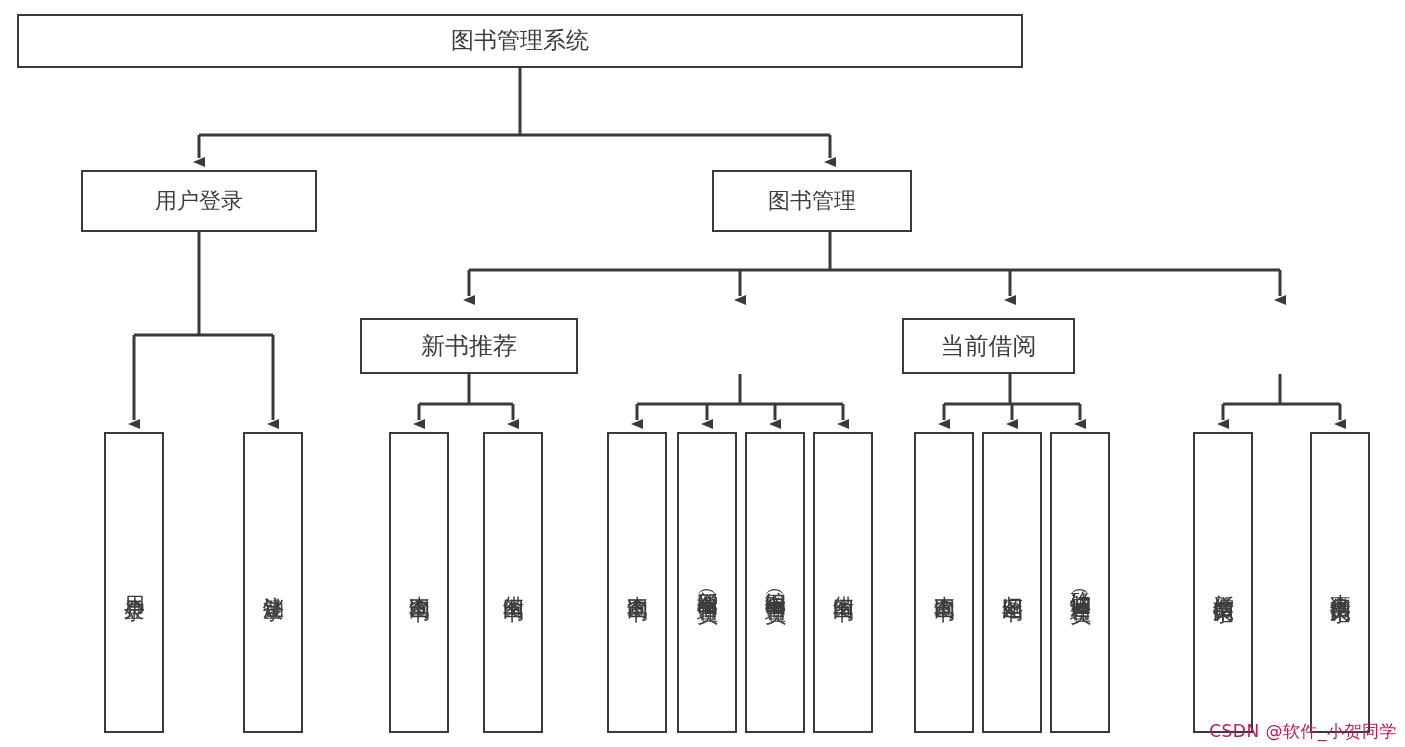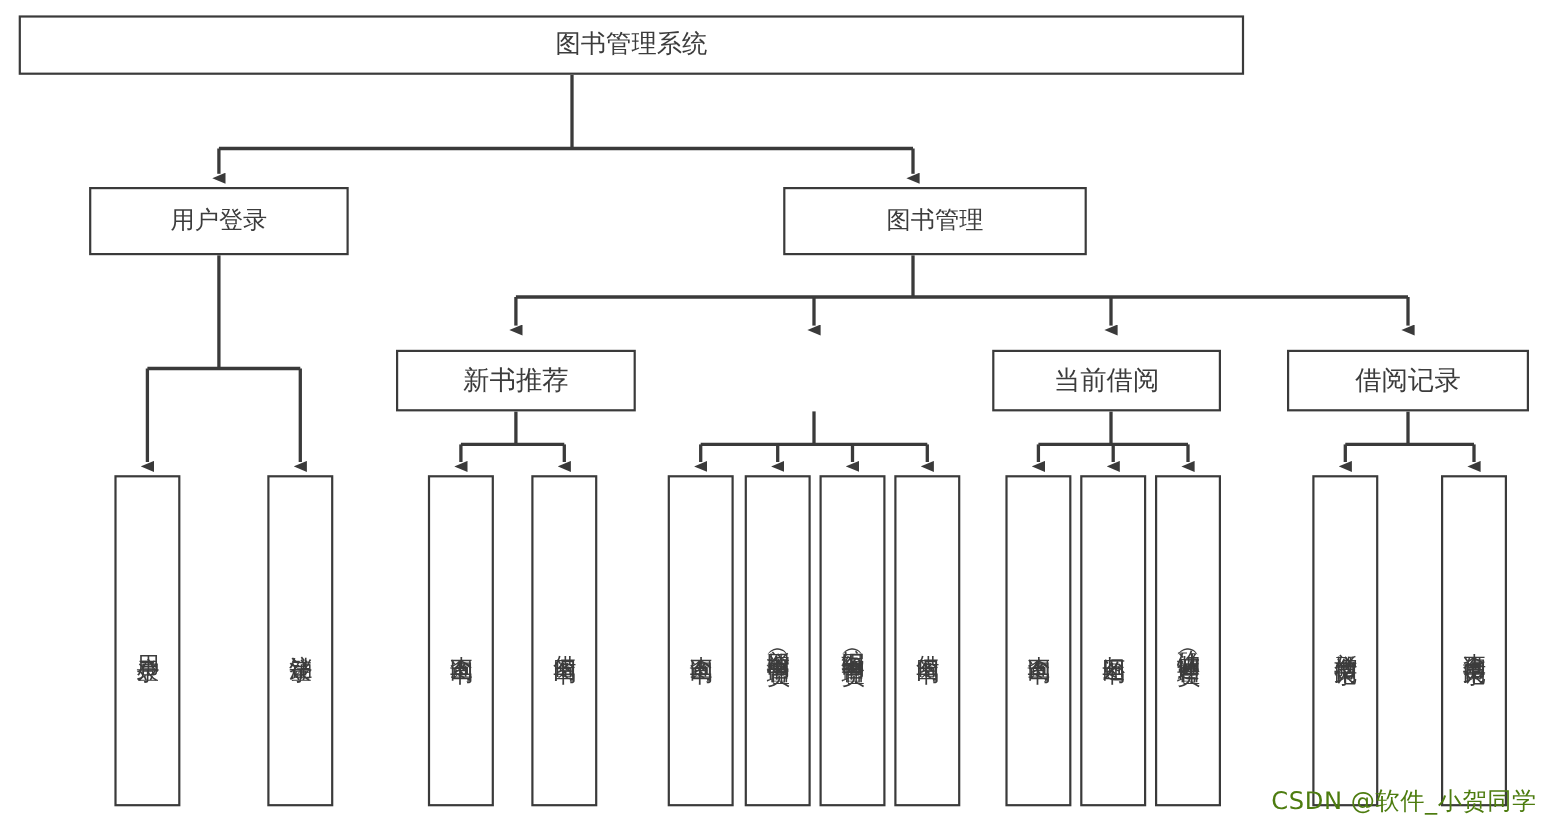--- a/index.html
+++ b/index.html
@@ -62,22 +62,22 @@
     display: block;
   }
   .htext {
     display: block;
     white-space: nowrap;
   }
   #watermark {
     position: absolute;
     right: 8px;
     bottom: 4px;
-    font-size: 22px;
-    color: #4d7c0f;
+    font-size: 17px;
+    color: #be185d;
     letter-spacing: 0.5px;
     white-space: nowrap;
     font-family: "DejaVu Sans", "Liberation Sans", sans-serif;
   }
 </style>
 </head>
 <body>
 
 <div id="canvas">
 
@@ -125,44 +125,41 @@
       <path d="M1012,404 L1012,420" marker-end="url(#arrow)"></path>
       <path d="M1080,404 L1080,420" marker-end="url(#arrow)"></path>
 
       <path d="M1280,374 L1280,404"></path>
       <path d="M1223,404 L1340,404"></path>
       <path d="M1223,404 L1223,420" marker-end="url(#arrow)"></path>
       <path d="M1340,404 L1340,420" marker-end="url(#arrow)"></path>
     </g>
   </svg>
 
-  <div class="node root" style="left:17px; top:14px; width:1114px; height:54px;">
+  <div class="node root" style="left:17px; top:14px; width:1006px; height:54px;">
     <span class="htext">图书管理系统</span>
   </div>
 
   <div class="node lvl2" style="left:81px; top:170px; width:236px; height:62px;">
     <span class="htext">用户登录</span>
   </div>
 
-  <div class="node lvl2" style="left:712px; top:170px; width:276px; height:62px;">
+  <div class="node lvl2" style="left:712px; top:170px; width:200px; height:62px;">
     <span class="htext">图书管理</span>
   </div>
 
   <div class="node lvl3" style="left:360px; top:318px; width:218px; height:56px;">
     <span class="htext">新书推荐</span>
   </div>
 
 
-  <div class="node lvl3" style="left:902px; top:318px; width:208px; height:56px;">
+  <div class="node lvl3" style="left:902px; top:318px; width:173px; height:56px;">
     <span class="htext">当前借阅</span>
   </div>
 
-  <div class="node lvl3" style="left:1170px; top:318px; width:220px; height:56px;">
-    <span class="htext">借阅记录</span>
-  </div>
 
   <div class="node leaf" style="left:104px; top:432px; width:60px; height:301px;">
     <span class="vtext">用户登录</span>
   </div>
   <div class="node leaf" style="left:243px; top:432px; width:60px; height:301px;">
     <span class="vtext">注销登录</span>
   </div>
 
   <div class="node leaf" style="left:389px; top:432px; width:60px; height:301px;">
     <span class="vtext">查询图书</span>

